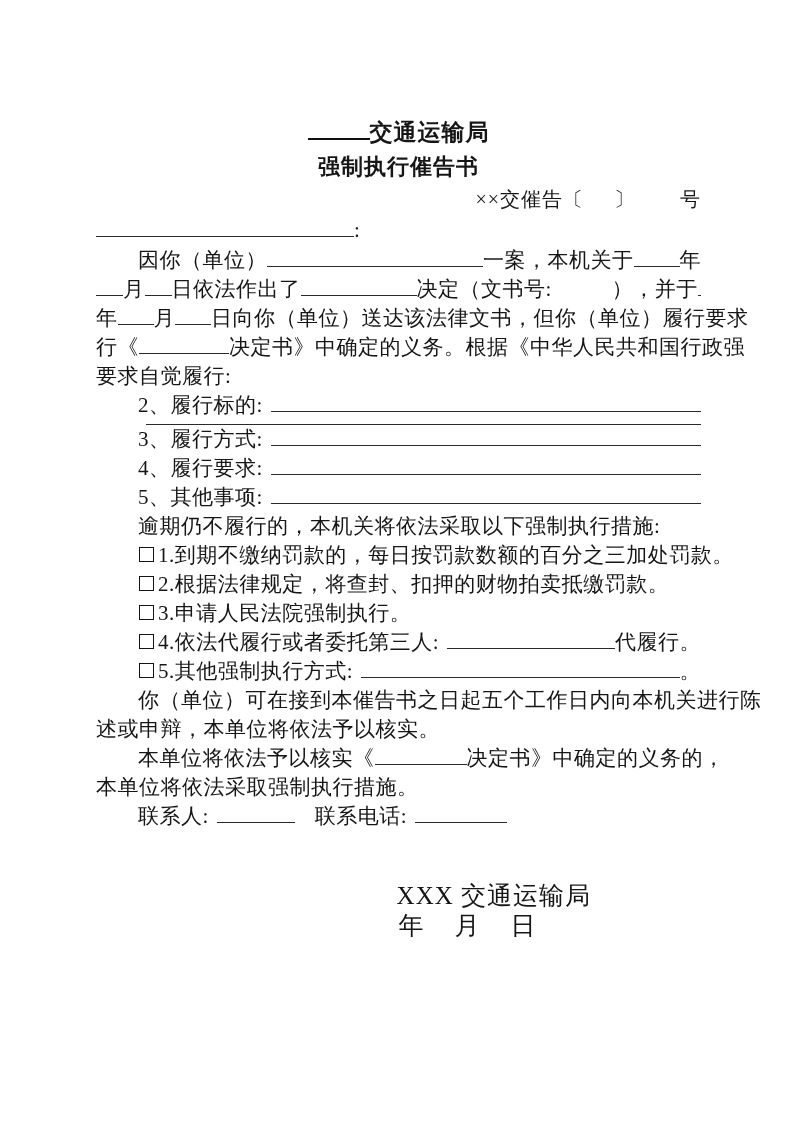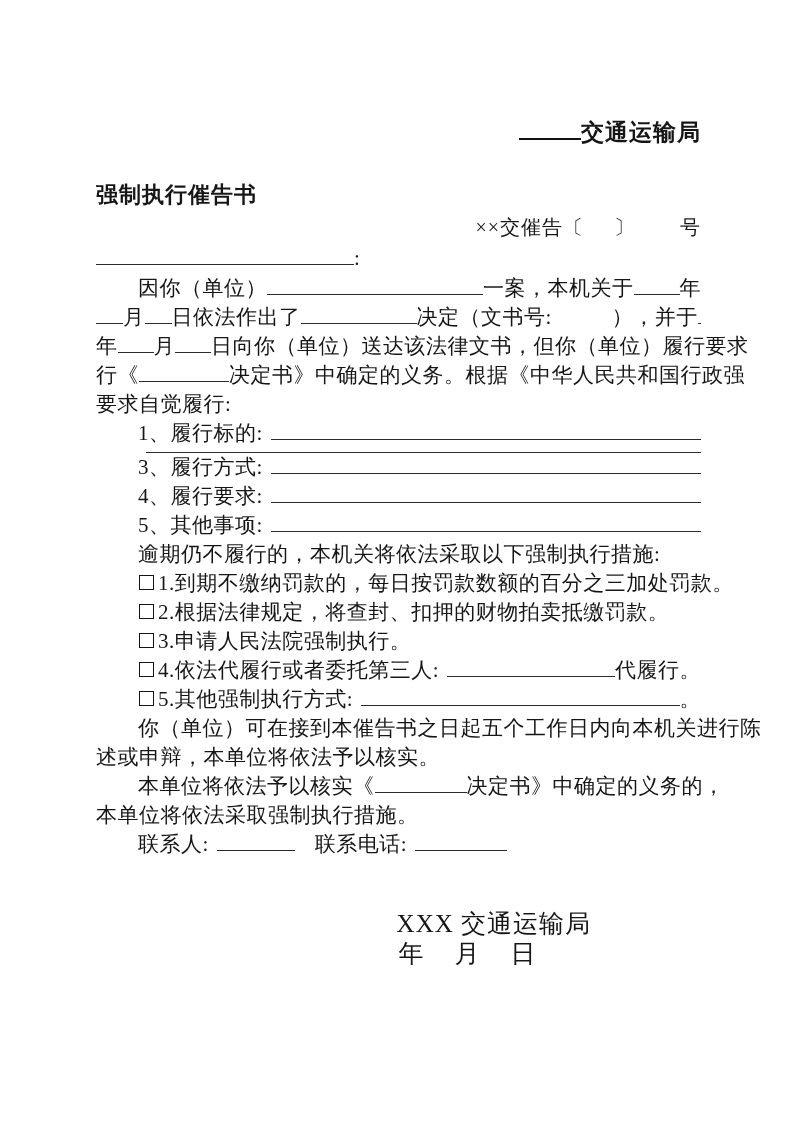--- a/index.html
+++ b/index.html
@@ -6,25 +6,25 @@
   .page{
     box-sizing:border-box;
     width:793px;height:1122px;
     padding:115px 92px 0 96px;
     background:#ffffff;
     color:#161616;
     font-family:"Liberation Serif","DejaVu Serif",serif;
     overflow:hidden;
   }
   .title{
-    display:flex;justify-content:flex-end;align-items:baseline;
+    display:flex;justify-content:center;align-items:baseline;
     font-weight:bold;font-size:23px;line-height:35px;letter-spacing:1px;
   }
   .subtitle{
-    font-weight:bold;font-size:22px;line-height:34px;letter-spacing:1px;margin-top:28px;
+    text-align:center;font-weight:bold;font-size:22px;line-height:34px;letter-spacing:1px;
   }
   .docnum{
     display:flex;justify-content:flex-end;align-items:flex-end;
     font-size:20px;line-height:30px;letter-spacing:1px;
   }
   .line{
     display:flex;align-items:baseline;
     font-size:21px;line-height:29px;letter-spacing:0.5px;white-space:pre;
   }
   .line > span{flex:0 0 auto;}
@@ -84,21 +84,21 @@
     <span>年</span><span class="blank w36"></span><span>月</span><span class="blank w36"></span><span>日向你（单位）送达该法律文书，但你（单位）履行要求</span>
   </div>
   <div class="line">
     <span>行《</span><span class="blank w90"></span><span>决定书》中确定的义务。根据《中华人民共和国行政强</span>
   </div>
   <div class="line">
     <span>要求自觉履行:</span>
   </div>
 
   <div class="line">
-    <span class="ind"></span><span>1、履行标的:</span><span class="gap g8"></span><span class="blank fill"></span>
+    <span class="ind"></span><span>2、履行标的:</span><span class="gap g8"></span><span class="blank fill"></span>
   </div>
   <div class="line">
     <span class="ind"></span><span class="gap g8"></span><span class="blank fill"></span>
   </div>
   <div class="line">
     <span class="ind"></span><span>3、履行方式:</span><span class="gap g8"></span><span class="blank fill"></span>
   </div>
   <div class="line">
     <span class="ind"></span><span>4、履行要求:</span><span class="gap g8"></span><span class="blank fill"></span>
   </div>

